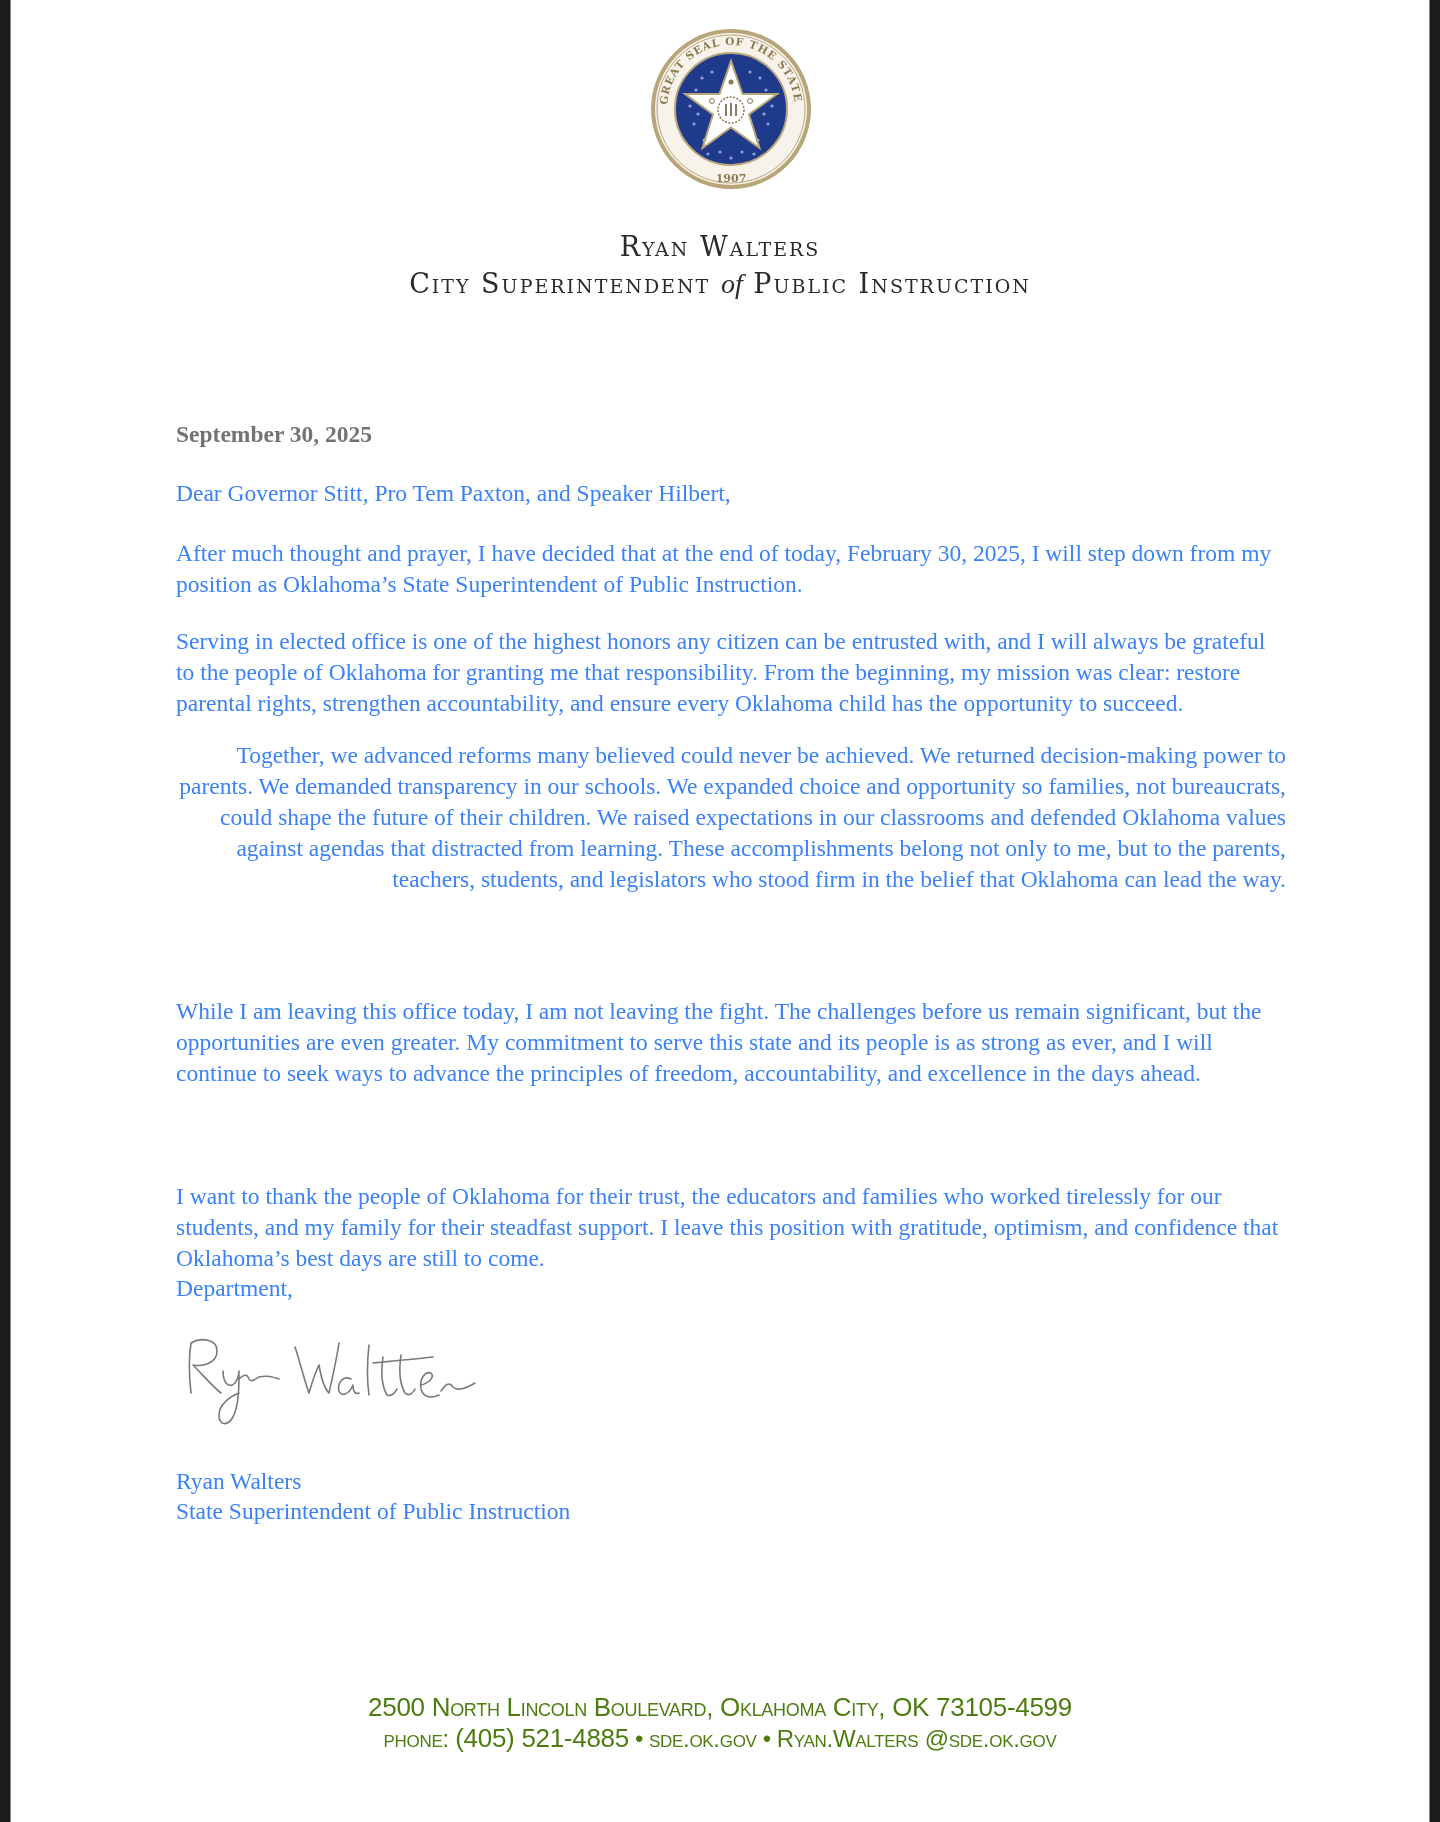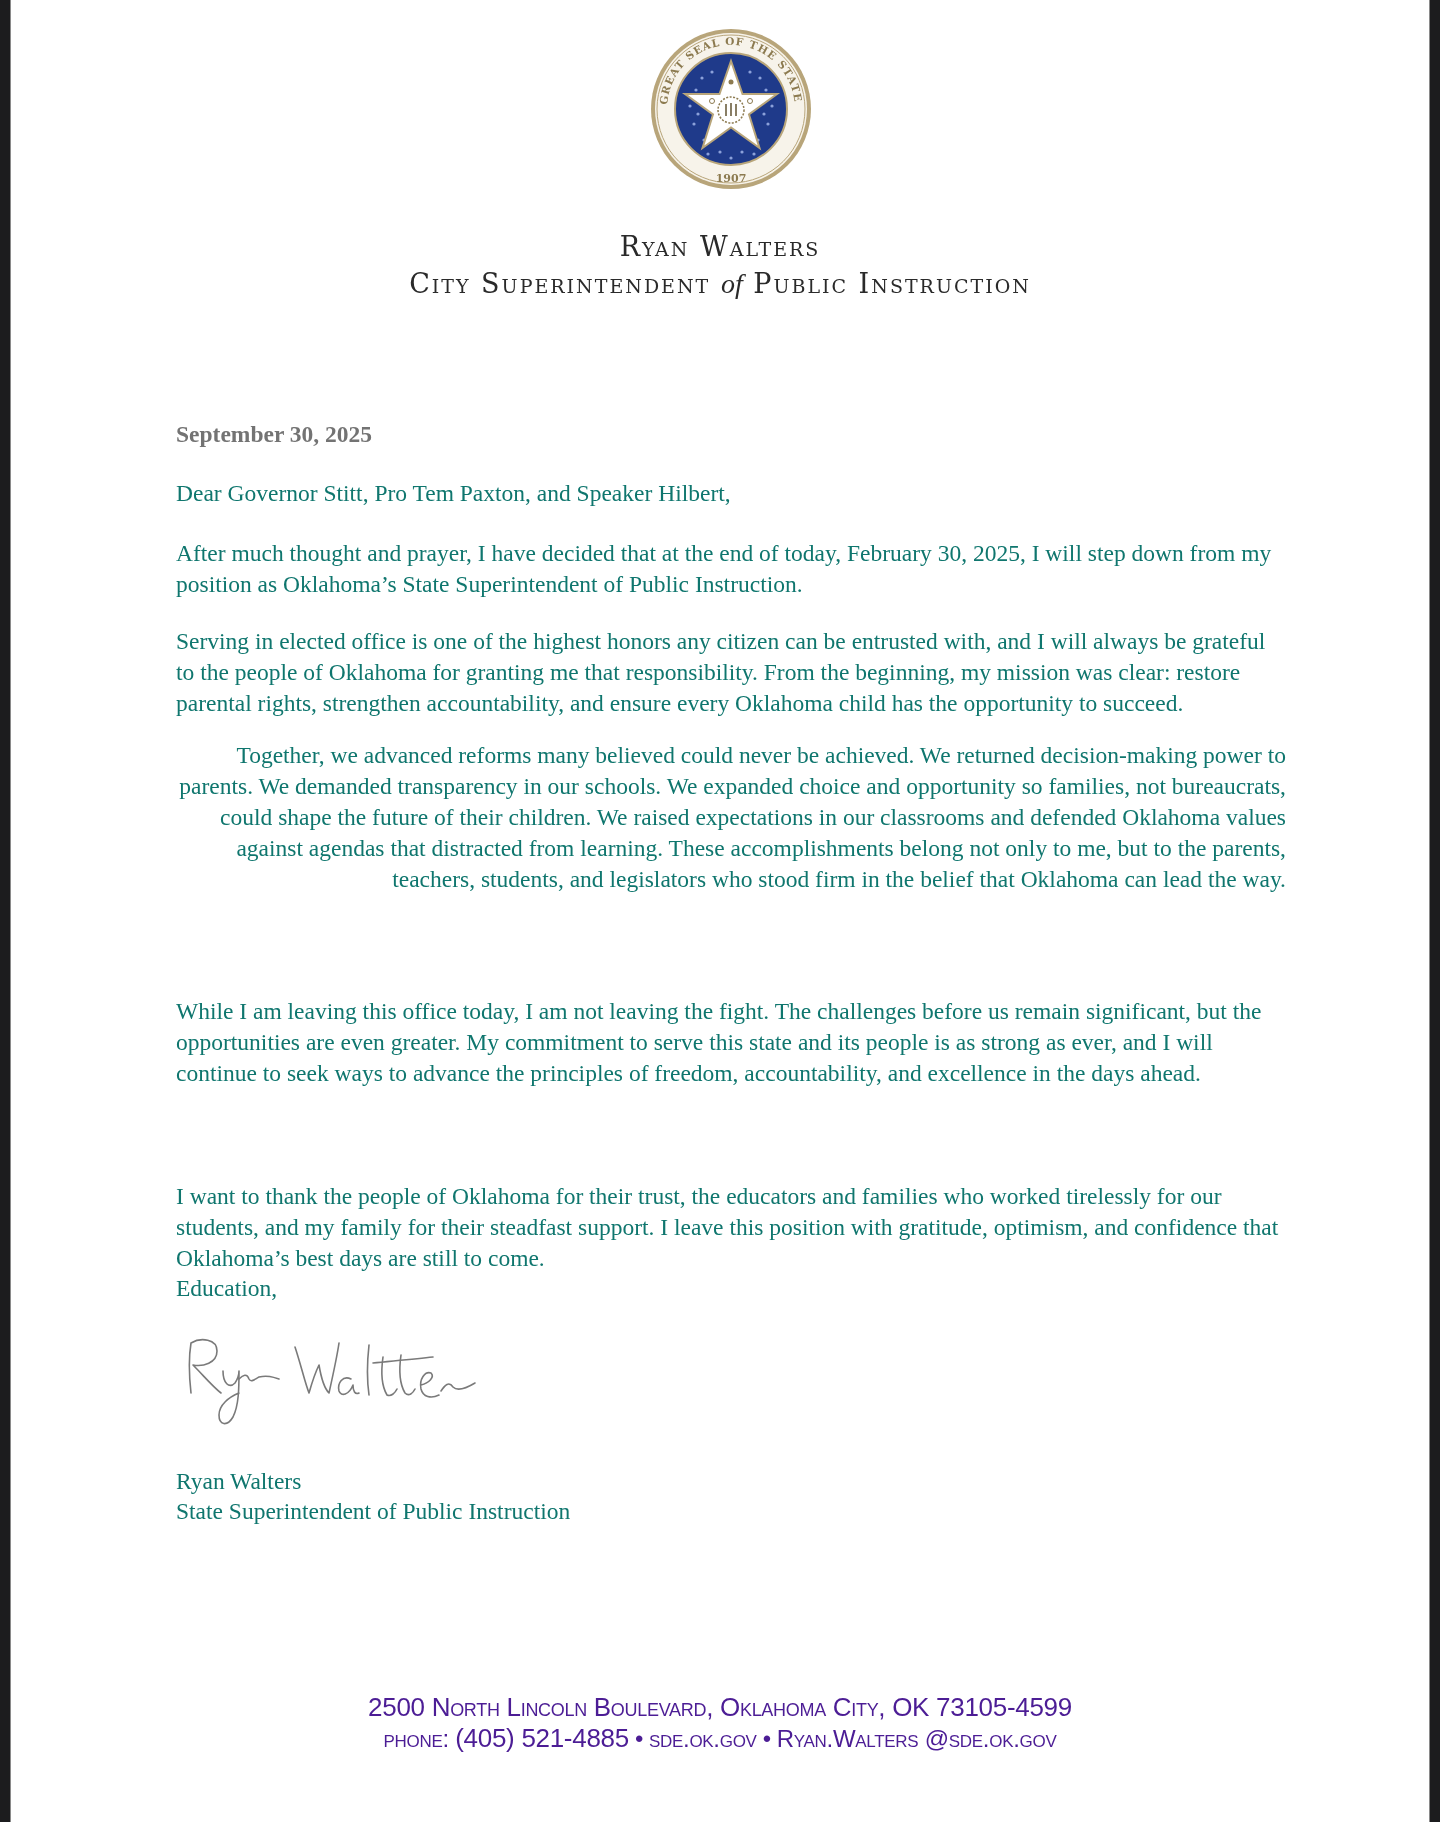--- a/index.html
+++ b/index.html
@@ -52,21 +52,21 @@
       font-size: 28px;
       letter-spacing: 0;
     }
     .body-text {
       position: absolute;
       left: 165px;
       width: 1110px;
       font-family: "Liberation Serif", serif;
       font-size: 23.5px;
       line-height: 31px;
-      color: #0f766e;
+      color: #3b82f6;
     }
     .date {
       top: 419px;
       font-weight: bold;
       color: #737373;
     }
     .salutation { top: 478px; }
     .para1 { top: 538px; }
     .para2 { top: 626px; }
     .para3 { top: 740px; text-align: right; }
@@ -82,21 +82,21 @@
     }
     .signer-name { top: 1466px; }
     .signer-title { top: 1496px; }
     .footer {
       position: absolute;
       left: 0;
       top: 1691px;
       width: 1418px;
       text-align: center;
       font-family: "Liberation Sans", sans-serif;
-      color: #4c1d95;
+      color: #4d7c0f;
     }
     .footer-address {
       font-variant: small-caps;
       font-size: 26px;
       line-height: 32px;
       font-stretch: condensed;
       letter-spacing: -0.3px;
     }
     .footer-contact {
       font-variant: small-caps;
@@ -168,21 +168,21 @@
     </div>
   </div>
 
   <div class="body-text date">September 30, 2025</div>
   <div class="body-text salutation">Dear Governor Stitt, Pro Tem Paxton, and Speaker Hilbert,</div>
   <div class="body-text para1">After much thought and prayer, I have decided that at the end of today, February 30, 2025, I will step down from my position as Oklahoma’s State Superintendent of Public Instruction.</div>
   <div class="body-text para2">Serving in elected office is one of the highest honors any citizen can be entrusted with, and I will always be grateful to the people of Oklahoma for granting me that responsibility. From the beginning, my mission was clear: restore parental rights, strengthen accountability, and ensure every Oklahoma child has the opportunity to succeed.</div>
   <div class="body-text para3">Together, we advanced reforms many believed could never be achieved. We returned decision-making power to parents. We demanded transparency in our schools. We expanded choice and opportunity so families, not bureaucrats, could shape the future of their children. We raised expectations in our classrooms and defended Oklahoma values against agendas that distracted from learning. These accomplishments belong not only to me, but to the parents, teachers, students, and legislators who stood firm in the belief that Oklahoma can lead the way.</div>
   <div class="body-text para4">While I am leaving this office today, I am not leaving the fight. The challenges before us remain significant, but the opportunities are even greater. My commitment to serve this state and its people is as strong as ever, and I will continue to seek ways to advance the principles of freedom, accountability, and excellence in the days ahead.</div>
   <div class="body-text para5">I want to thank the people of Oklahoma for their trust, the educators and families who worked tirelessly for our students, and my family for their steadfast support. I leave this position with gratitude, optimism, and confidence that Oklahoma’s best days are still to come.</div>
-  <div class="body-text closing">Education,</div>
+  <div class="body-text closing">Department,</div>
 
   <svg class="signature" viewBox="0 0 330 100" fill="none" stroke="#7a7a7a" stroke-width="1.6" stroke-linecap="round" stroke-linejoin="round">
     <path d="M8 58 C6 40 6 20 8 8 C18 2 34 4 34 16 C34 28 20 32 10 30 C20 40 30 52 38 58"></path>
     <path d="M40 36 C40 48 46 54 52 48 C56 42 56 36 56 36 C56 52 56 70 50 82 C44 92 36 90 36 80 C36 70 46 62 56 58"></path>
     <path d="M56 44 C60 40 64 38 66 44 C68 48 72 44 76 42 C84 40 90 42 96 44"></path>
     <path d="M112 12 C118 30 122 48 126 58 C130 44 134 34 136 30 C138 42 142 54 146 58 C150 40 154 22 156 8"></path>
     <path d="M168 44 C160 40 154 48 156 56 C158 62 166 60 170 50 C170 56 172 60 176 58"></path>
     <path d="M186 10 C184 28 184 46 186 60"></path>
     <path d="M200 22 C198 36 198 50 204 60 C208 62 212 58 214 54"></path>
     <path d="M190 28 C210 26 232 24 250 22"></path>

